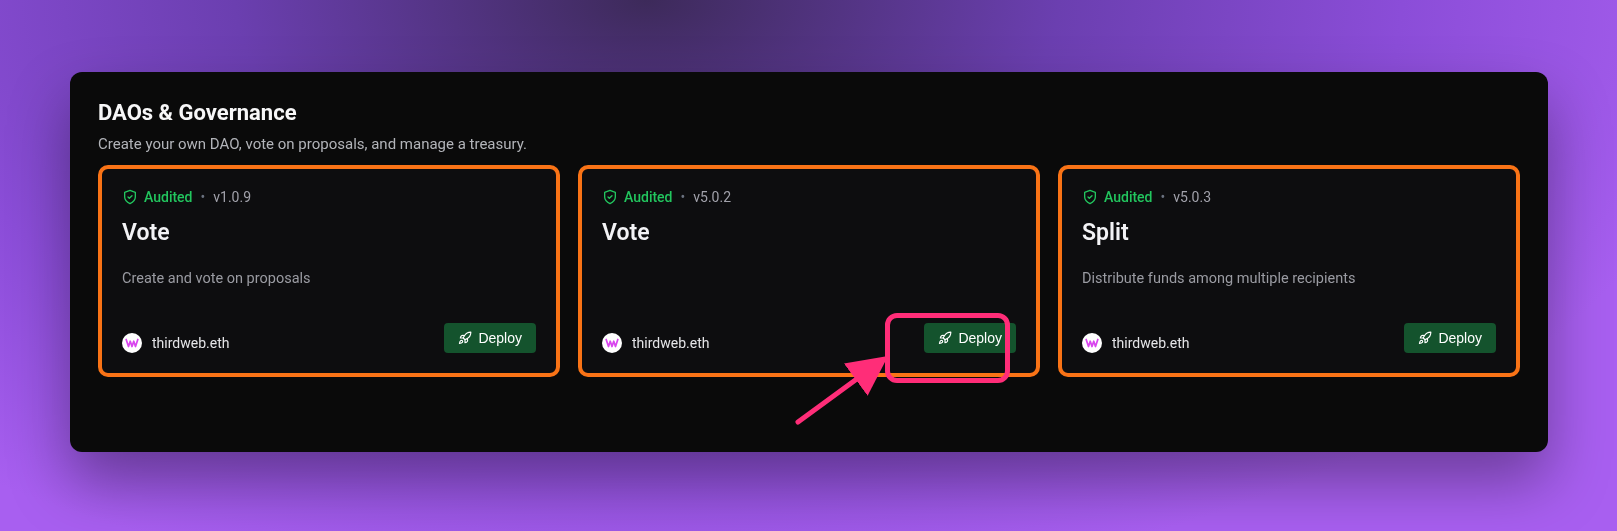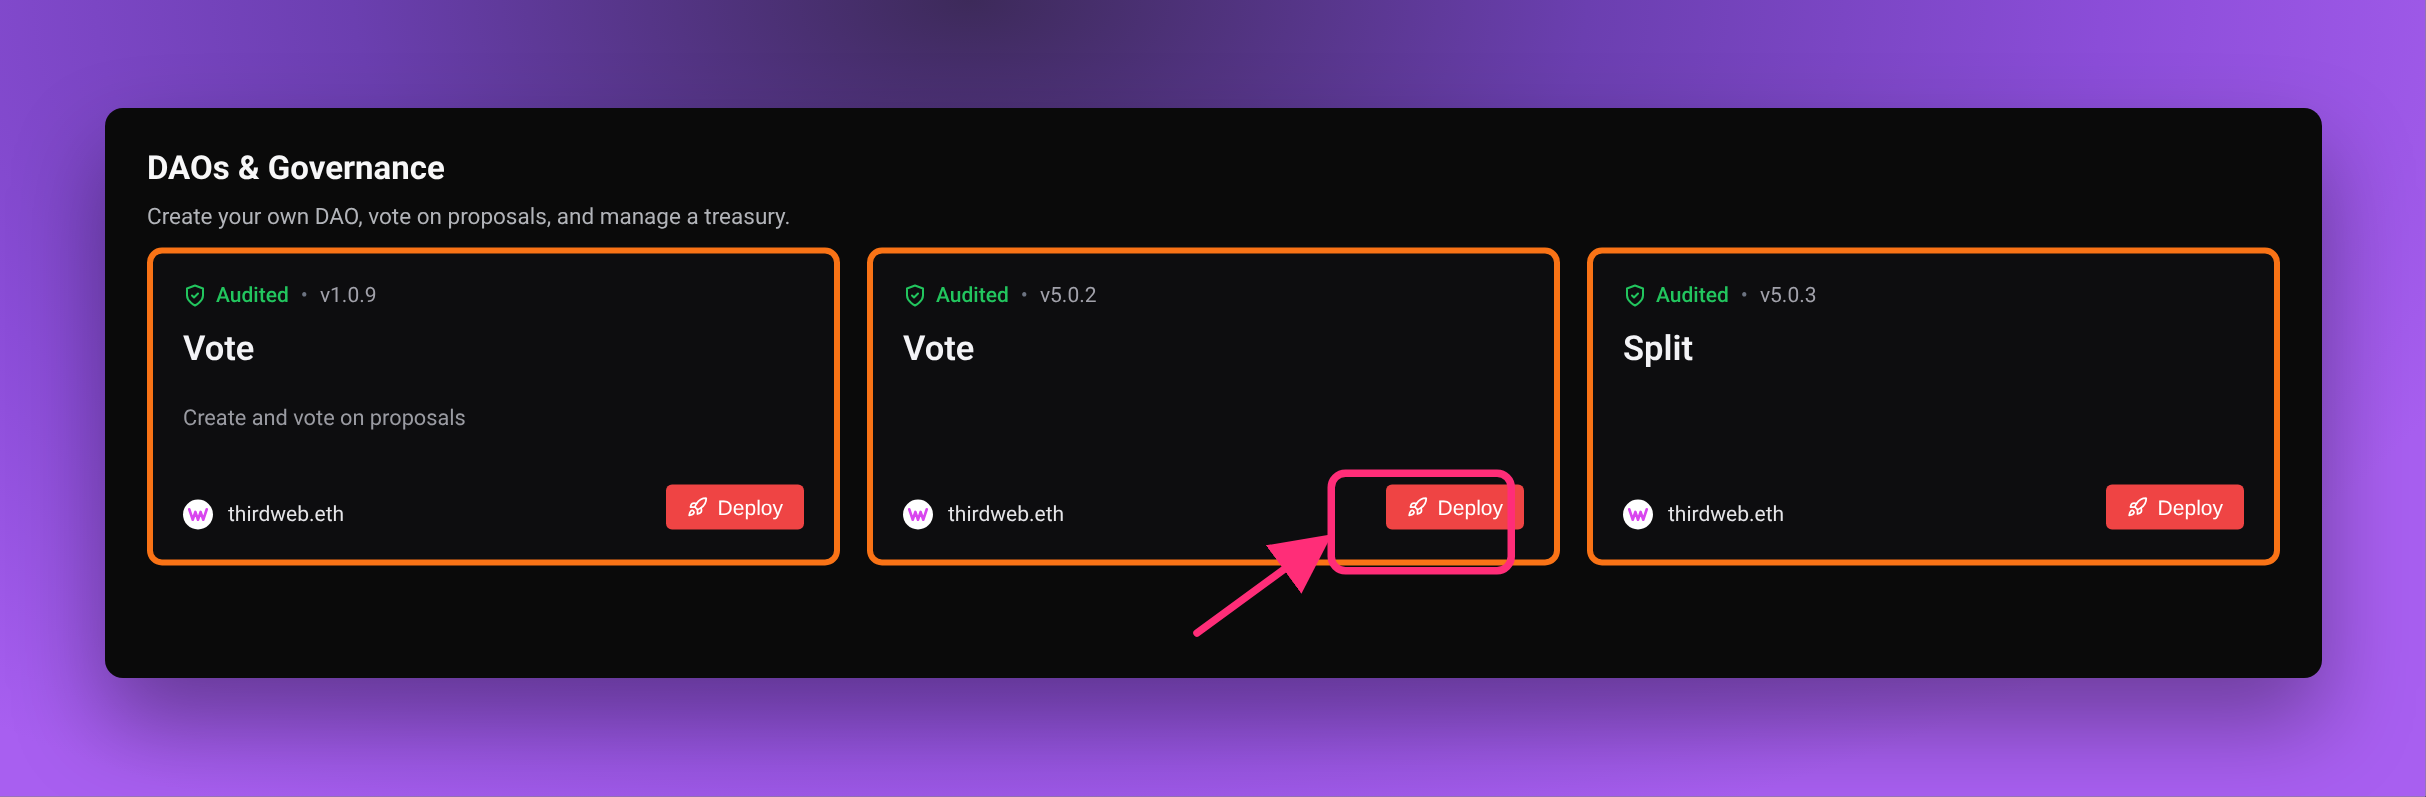--- a/index.html
+++ b/index.html
@@ -122,21 +122,21 @@
     height: 14px;
   }
   .pub-name {
     color: #e5e5e8;
     font-size: 14px;
   }
   .deploy-btn {
     display: inline-flex;
     align-items: center;
     gap: 6px;
-    background: #ef4444;
+    background: #14532d;
     color: #fff;
     border: none;
     border-radius: 4px;
     padding: 7px 14px;
     font-size: 14px;
     font-weight: 500;
     cursor: pointer;
   }
   .deploy-btn svg {
     width: 14px;
@@ -242,20 +242,21 @@
           <svg viewBox="0 0 24 24" fill="none" stroke="#22c55e" stroke-width="2" stroke-linecap="round" stroke-linejoin="round">
               <path d="M12 22s8-4 8-10V5l-8-3-8 3v7c0 6 8 10 8 10z"></path>
               <path d="M9 12l2 2 4-4"></path>
             </svg>
         </span>
         <span class="audited">Audited</span>
         <span class="dot">•</span>
         <span class="version">v5.0.3</span>
       </div>
       <div class="card-title">Split</div>
+      <div class="card-desc">Distribute funds among multiple recipients</div>
       <div class="card-footer">
         <div class="publisher">
           <span class="avatar">
             <svg viewBox="0 0 24 24">
                 <path d="M2 6 L6 18 L9 9 L12 18 L15 9 L18 18 L22 6" fill="none" stroke="#d946ef" stroke-width="3" stroke-linecap="round" stroke-linejoin="round"></path>
               </svg>
           </span>
           <span class="pub-name">thirdweb.eth</span>
         </div>
         <button class="deploy-btn">

